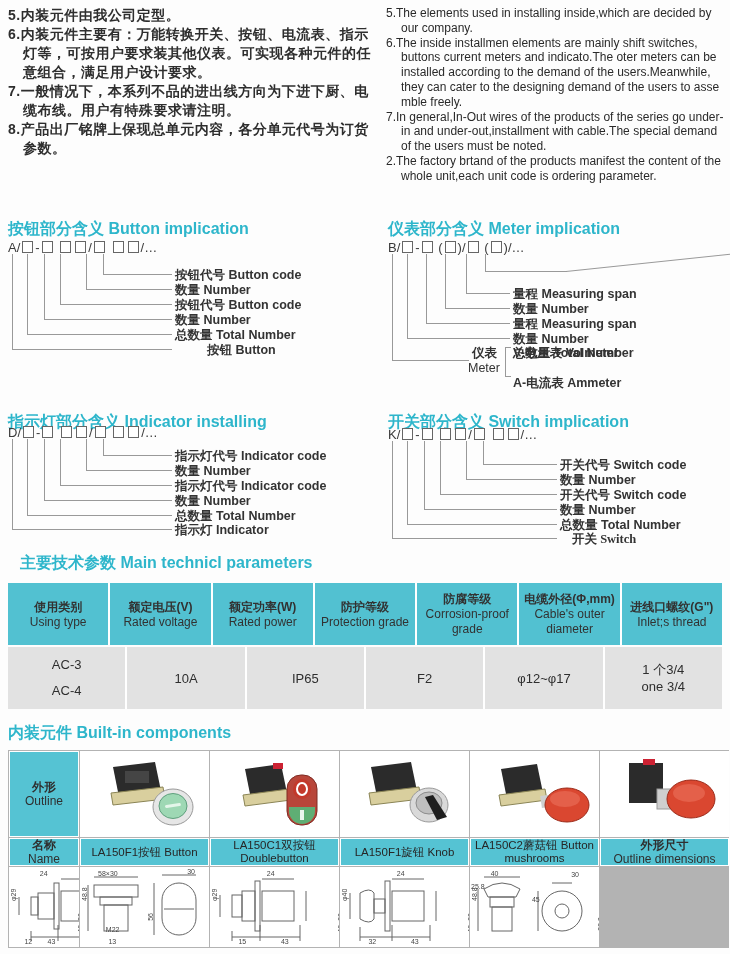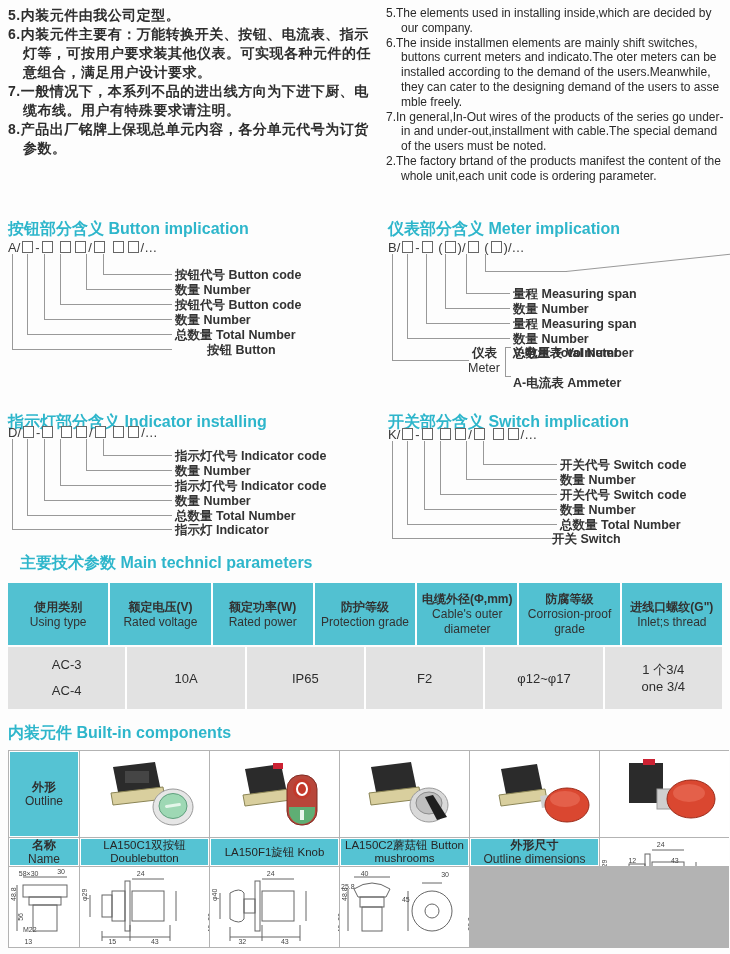--- a/index.html
+++ b/index.html
@@ -146,21 +146,21 @@
     <div class="conn" style="left:78px;top:43px;width:90px;height:38px;"></div>
     <div class="conn" style="left:52px;top:43px;width:116px;height:53px;"></div>
     <div class="conn" style="left:36px;top:43px;width:132px;height:68px;"></div>
     <div class="conn" style="left:19px;top:43px;width:149px;height:83px;"></div>
     <div class="conn" style="left:4px;top:43px;width:164px;height:97px;"></div>
     <div class="dlabel" style="left:172px;top:59px;">开关代号 Switch code</div>
     <div class="dlabel" style="left:172px;top:74px;">数量 Number</div>
     <div class="dlabel" style="left:172px;top:89px;">开关代号 Switch code</div>
     <div class="dlabel" style="left:172px;top:104px;">数量 Number</div>
     <div class="dlabel" style="left:172px;top:119px;">总数量 Total Number</div>
-    <div class="dlabel" style="left:164px;top:133px;">开关 Switch</div>
+    <div class="dlabel" style="left:184px;top:133px;font-family:Liberation Serif, serif;">开关 Switch</div>
   </div>
 
   <div class="tbl-title" style="left:20px;top:553px;">主要技术参数 Main technicl parameters</div>
   <div id="tech-table">
     <div class="t-head">
       <div class="hc">
         <span class="zh">使用类别</span>
         <span class="en">Using type</span>
         </div>
       <div class="hc">
@@ -169,26 +169,26 @@
         </div>
       <div class="hc">
         <span class="zh">额定功率(W)</span>
         <span class="en">Rated power</span>
         </div>
       <div class="hc">
         <span class="zh">防护等级</span>
         <span class="en">Protection grade</span>
         </div>
       <div class="hc">
+        <span class="zh">防腐等级</span>
+        <span class="en">Corrosion-proof grade</span>
+        </div>
+      <div class="hc">
         <span class="zh">电缆外径(Φ,mm)</span>
         <span class="en">Cable's outer diameter</span>
-        </div>
-      <div class="hc">
-        <span class="zh">防腐等级</span>
-        <span class="en">Corrosion-proof grade</span>
         </div>
       <div class="hc">
         <span class="zh">进线口螺纹(G")</span>
         <span class="en">Inlet;s thread</span>
         </div>
     </div>
     <div class="t-body">
       <div class="bc">
         <span class="stack">AC-3</span>
         <span class="stack">AC-4</span>
@@ -266,20 +266,21 @@
         <rect x="52" y="34" width="22" height="20" fill="#cfcfcf" stroke="#9a9a9a"></rect>
         <ellipse cx="86" cy="44" rx="24" ry="19" fill="#da4730" stroke="#9c2c1b"></ellipse>
         <ellipse cx="84" cy="38" rx="16" ry="9" fill="#e4604a"></ellipse>
       </svg>
       </div>
 
     <div class="c-cell c-teal">
       <span class="zh">名称</span>
       <span>Name</span>
       </div>
+    <div class="c-cell c-name">LA150F1按钮  Button</div>
     <div class="c-cell c-name">LA150C1双按钮 Doublebutton</div>
     <div class="c-cell c-name">LA150F1旋钮  Knob</div>
     <div class="c-cell c-name">LA150C2蘑菇钮 Button mushrooms</div>
 
     <div class="c-cell c-teal">
       <span class="zh">外形尺寸</span>
       <span>Outline dimensions</span>
       </div>
     <div class="c-cell dim-cell">
       <svg width="129" height="80" viewBox="0 0 129 80" fill="none" stroke="#666">

